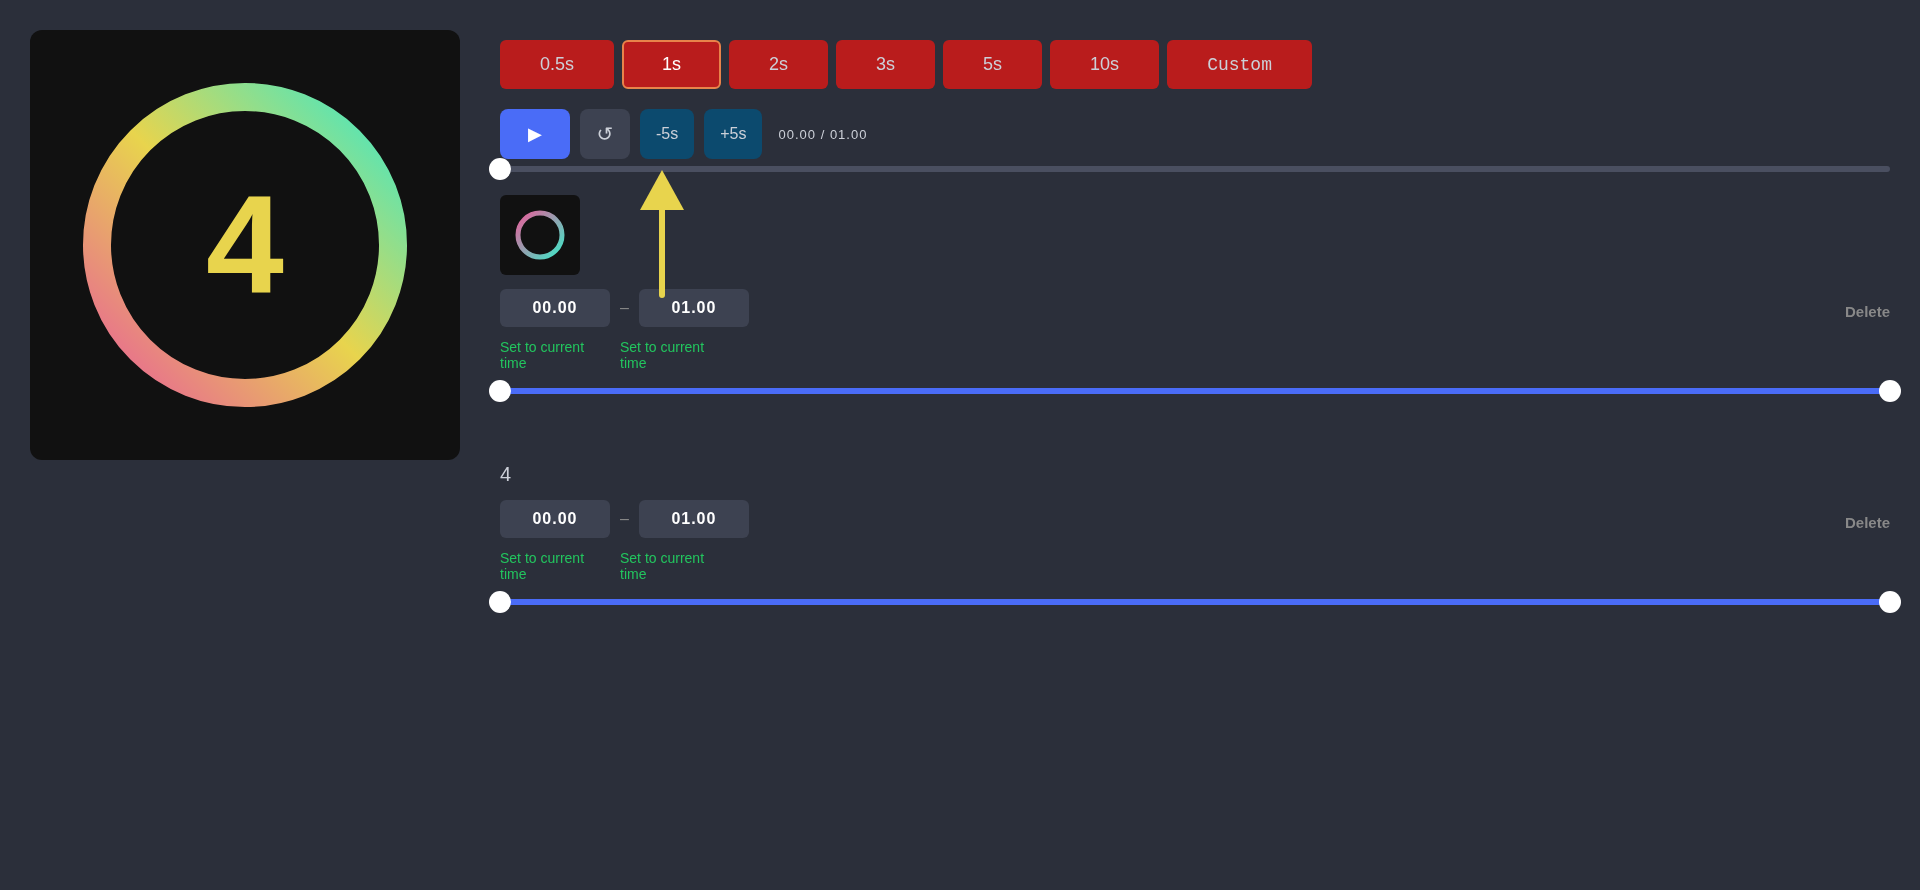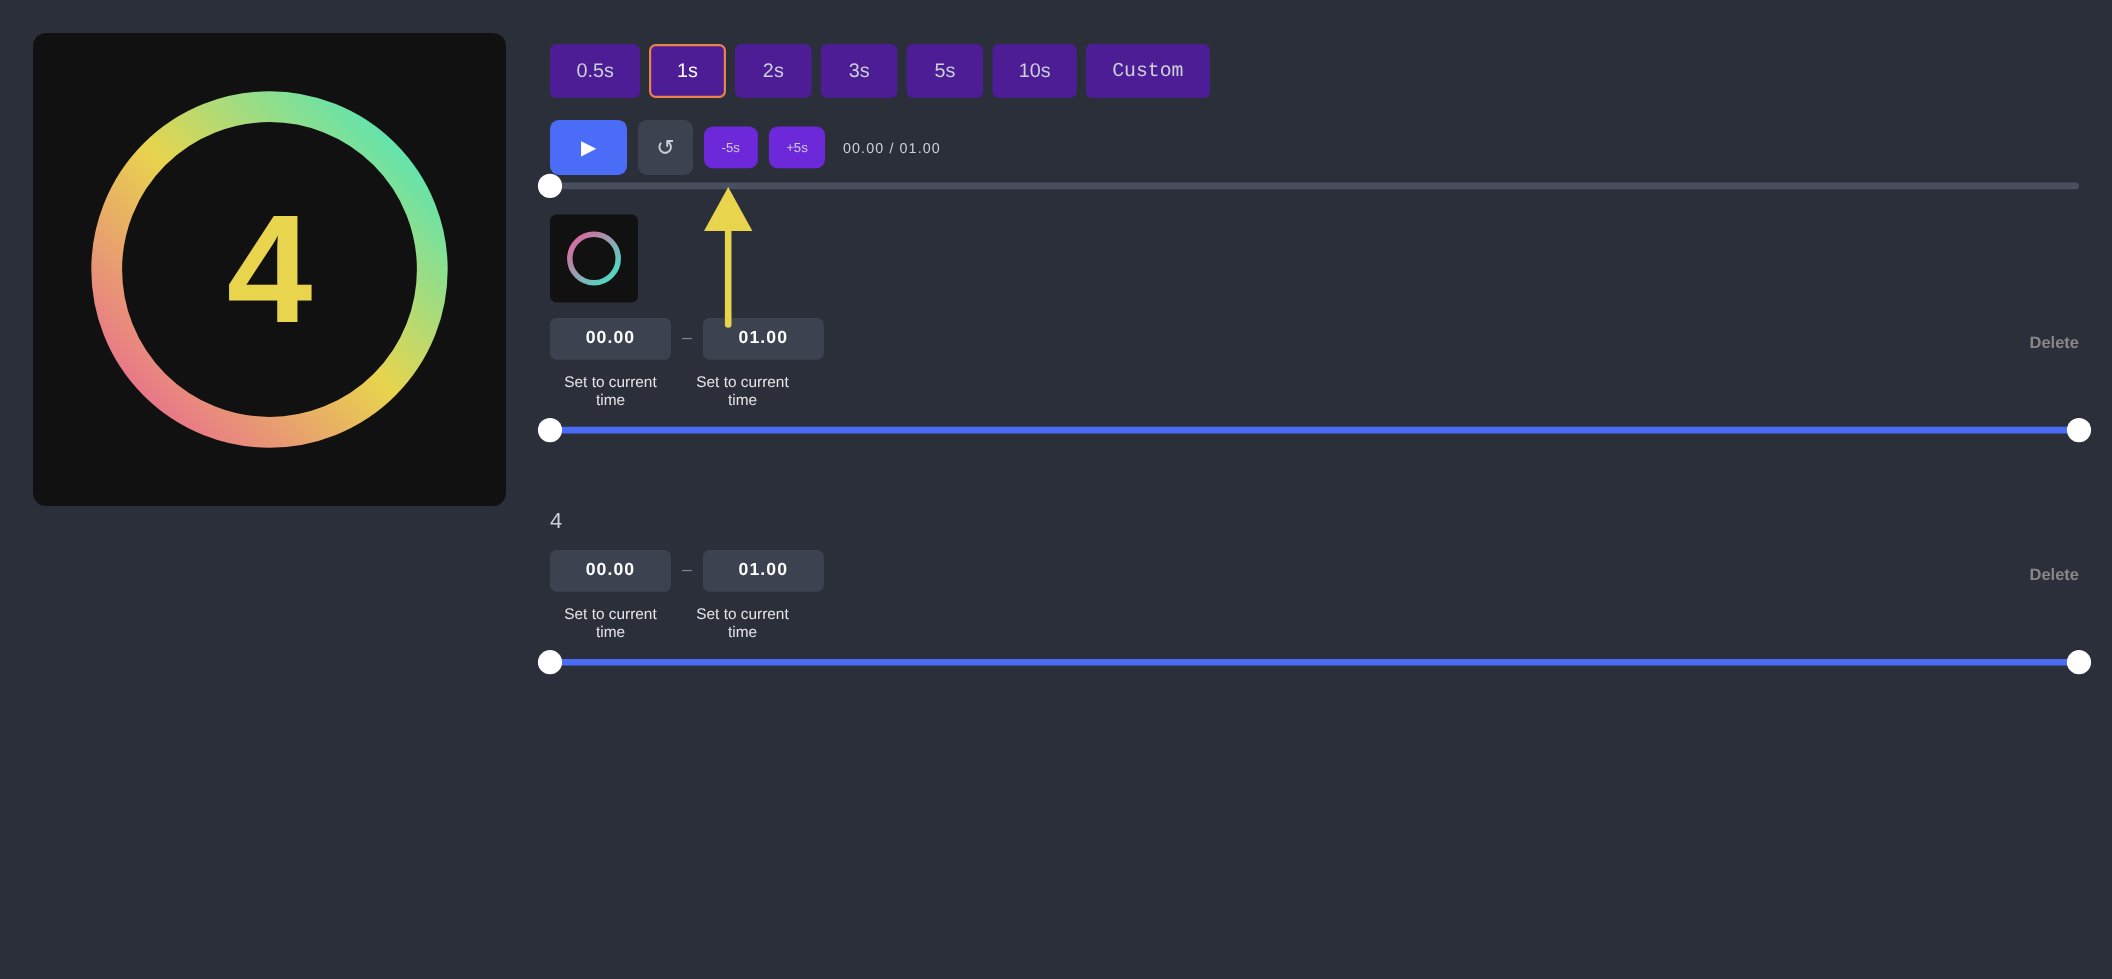--- a/index.html
+++ b/index.html
@@ -63,25 +63,25 @@
     }
 
     
     .duration-buttons {
       display: flex;
       gap: 8px;
       flex-wrap: wrap;
     }
 
     .duration-btn {
-      background: #4c1d95;
+      background: #b91c1c;
       color: #ccd0d8;
       border: 2px solid transparent;
       border-radius: 6px;
-      padding: 12px 22px;
+      padding: 12px 38px;
       font-size: 18px;
       cursor: pointer;
       min-width: 70px;
       text-align: center;
     }
 
     .duration-btn.active {
       border-color: #e8834a;
       color: #fff;
     }
@@ -121,27 +121,27 @@
       height: 50px;
       display: flex;
       align-items: center;
       justify-content: center;
       cursor: pointer;
       color: #ccd0d8;
       font-size: 16px;
     }
 
     .skip-btn {
-      background: #6d28d9;
+      background: #0c4a6e;
       border: none;
       border-radius: 8px;
       padding: 0 16px;
-      height: 38px;
-      color: #ccd0d8;
-      font-size: 12px;
+      height: 50px;
+      color: #ccd0d8;
+      font-size: 16px;
       cursor: pointer;
     }
 
     .time-display {
       font-size: 13px;
       color: #ccd0d8;
       margin-left: 6px;
       letter-spacing: 1px;
     }
 
@@ -217,23 +217,23 @@
     }
 
     .set-time-row {
       display: flex;
       gap: 10px;
       margin-bottom: 10px;
     }
 
     .set-time-label {
       font-size: 14px;
-      color: #e5e5e5;
+      color: #22c55e;
       width: 110px;
-      text-align: center;
+      text-align: left;
       cursor: pointer;
     }
 
     .delete-btn {
       color: #888;
       font-size: 15px;
       background: none;
       border: none;
       cursor: pointer;
       margin-left: auto;

